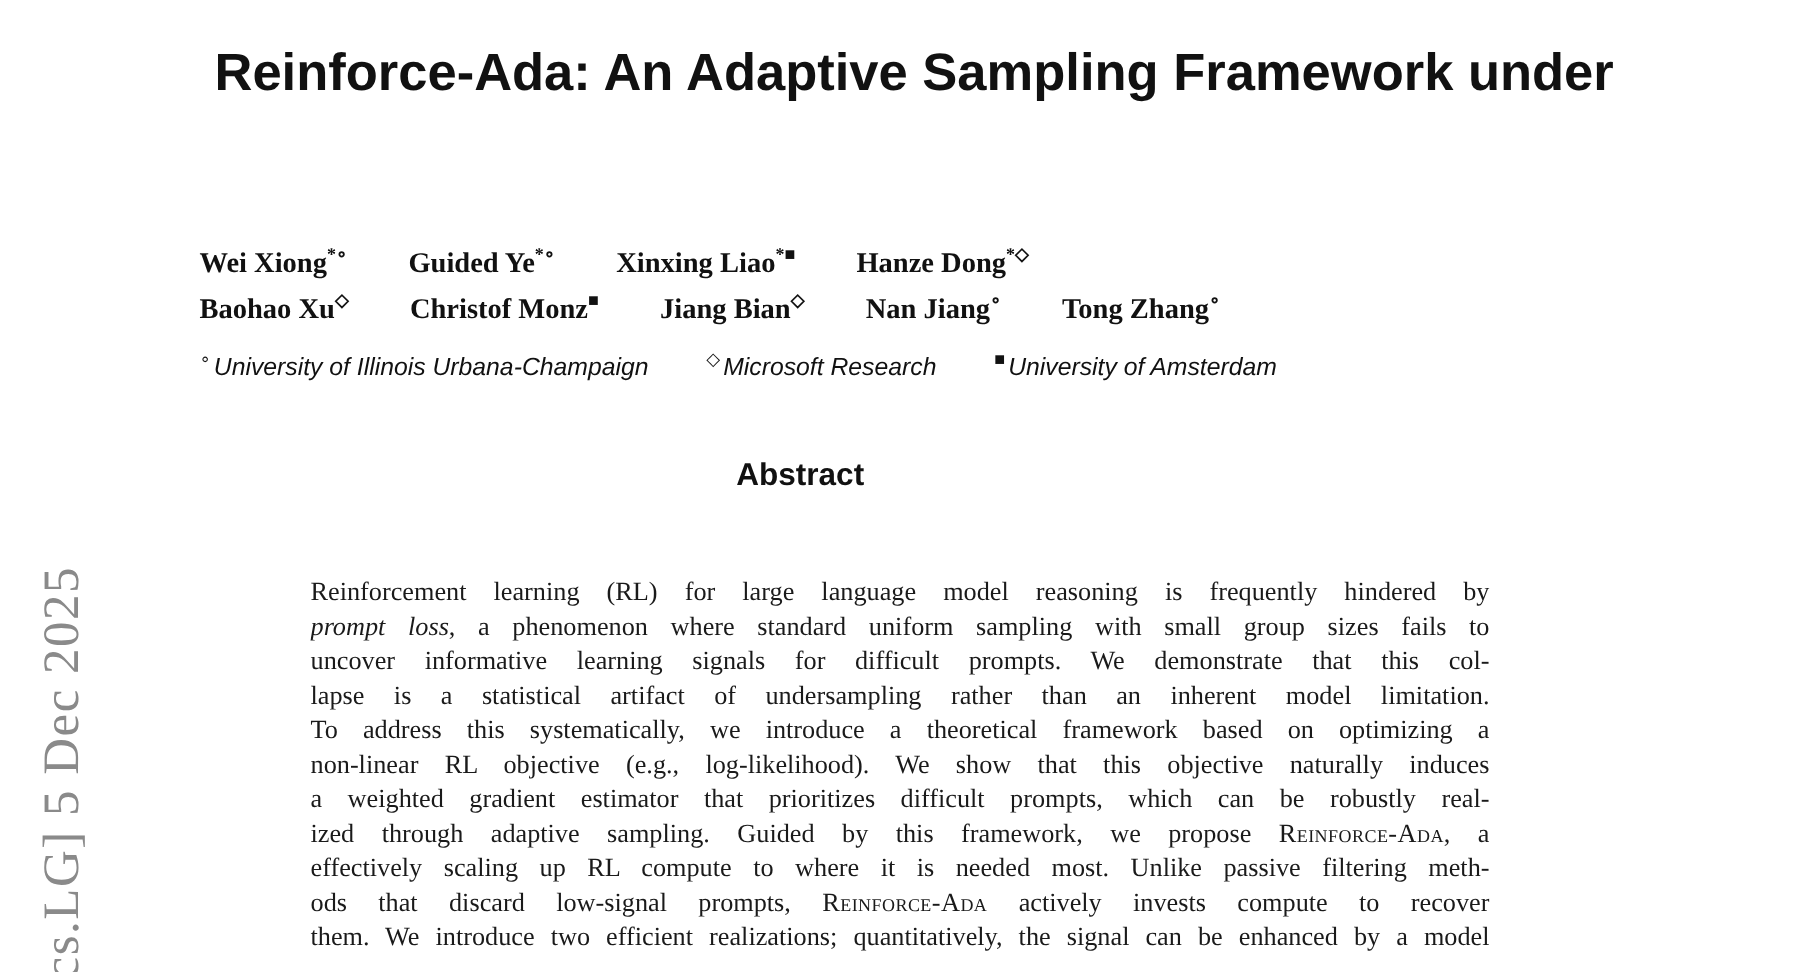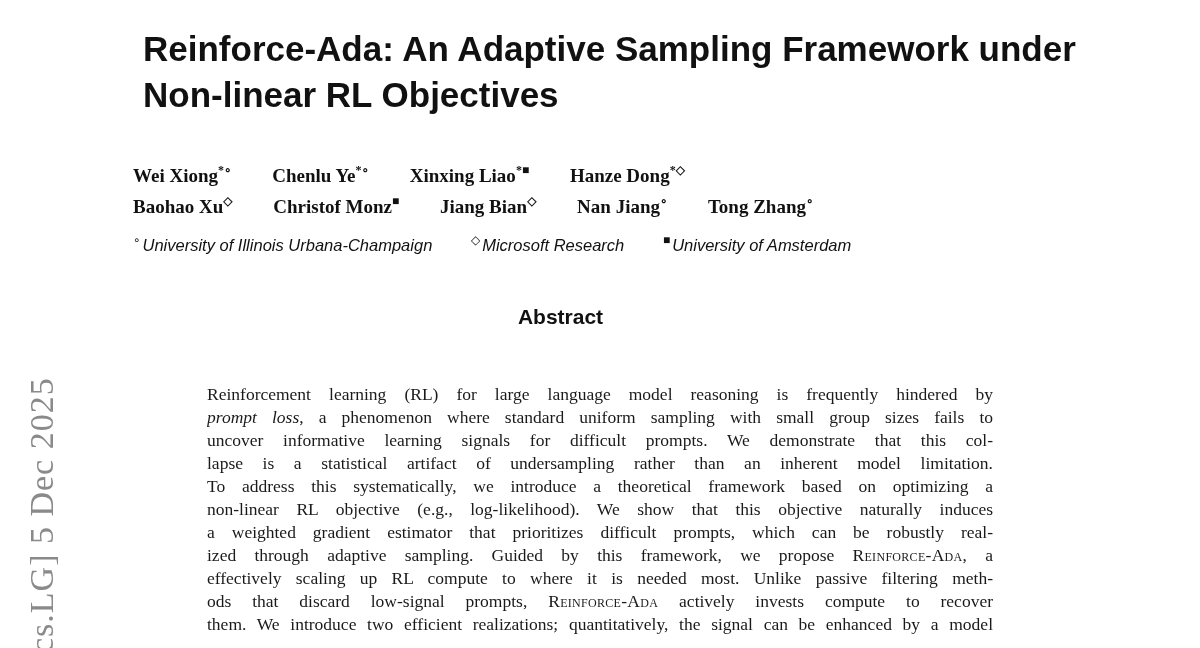--- a/index.html
+++ b/index.html
@@ -44,47 +44,46 @@
     font-style:italic; font-size:16.5px; color:#111;
   }
   .affil { margin-right:34px; }
   .affil sup { font-style:normal; margin-right:2px; }
 
   
   .abstract-heading {
     position:absolute; left:0; top:305px; width:1067px;
     text-align:center;
     font-family:"Liberation Sans", sans-serif;
-    font-weight:bold; font-size:21px; color:#111;margin-left:27px;
+    font-weight:bold; font-size:21px; color:#111;
   }
   .abstract-body {
     position:absolute; left:207px; top:383px; width:786px;
     font-family:"Liberation Serif", serif;
     font-size:17.5px; line-height:23px; color:#1a1a1a;
   }
   .abs-line { text-align:justify; text-align-last:justify; white-space:nowrap; overflow:hidden; }
   .it { font-style:italic; }
   .sc { font-variant:small-caps; letter-spacing:0.3px; }
 </style>
 </head>
 <body>
 
 <div class="page">
 
   <div class="stamp">cs.LG] 5 Dec 2025</div>
 
   <div class="title-block">
     <div class="title-line1">Reinforce-Ada: An Adaptive Sampling Framework under</div>
-    <div class="title-line2">Non-linear RL Objectives</div>
   </div>
 
   <div class="authors-block">
     <div class="authors-row">
       <span class="author"><span>Wei Xiong</span><sup>*∘</sup></span>
-      <span class="author"><span>Chenlu Ye</span><sup>*∘</sup></span>
+      <span class="author"><span>Guided Ye</span><sup>*∘</sup></span>
       <span class="author"><span>Xinxing Liao</span><sup>*■</sup></span>
       <span class="author"><span>Hanze Dong</span><sup>*◇</sup></span>
     </div>
     <div class="authors-row">
       <span class="author"><span>Baohao Xu</span><sup>◇</sup></span>
       <span class="author"><span>Christof Monz</span><sup>■</sup></span>
       <span class="author"><span>Jiang Bian</span><sup>◇</sup></span>
       <span class="author"><span>Nan Jiang</span><sup>∘</sup></span>
       <span class="author"><span>Tong Zhang</span><sup>∘</sup></span>
     </div>

